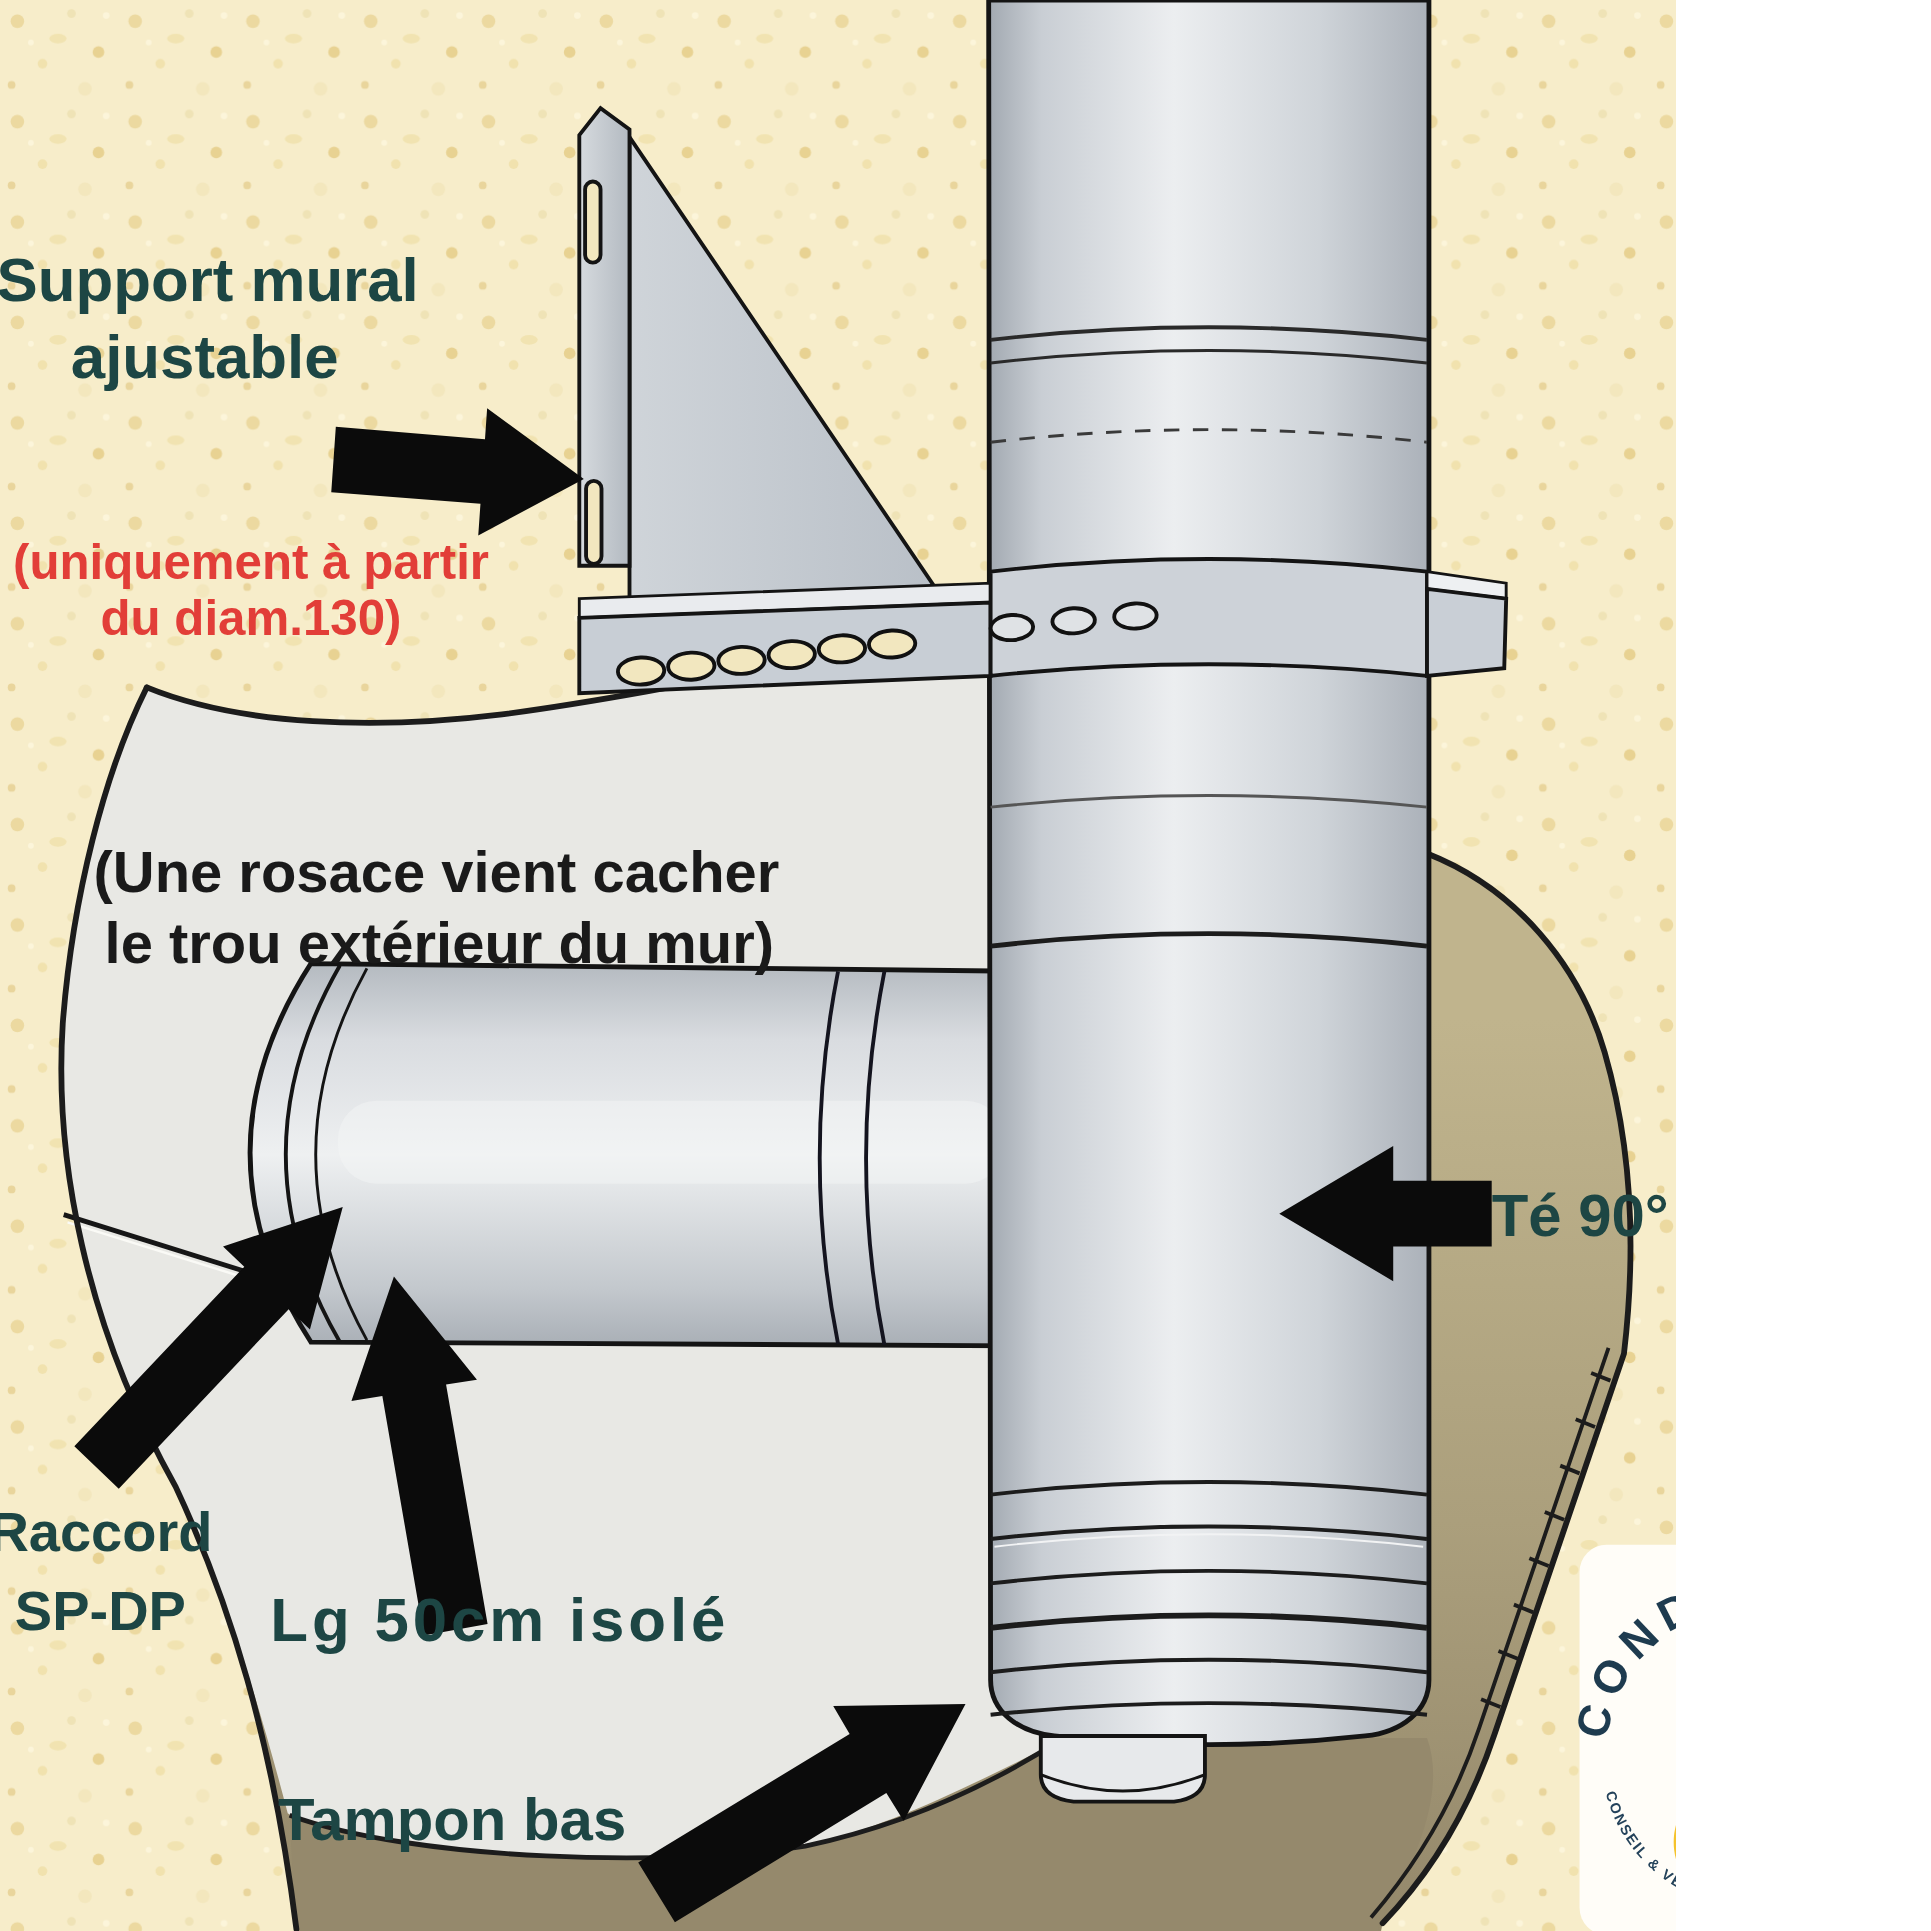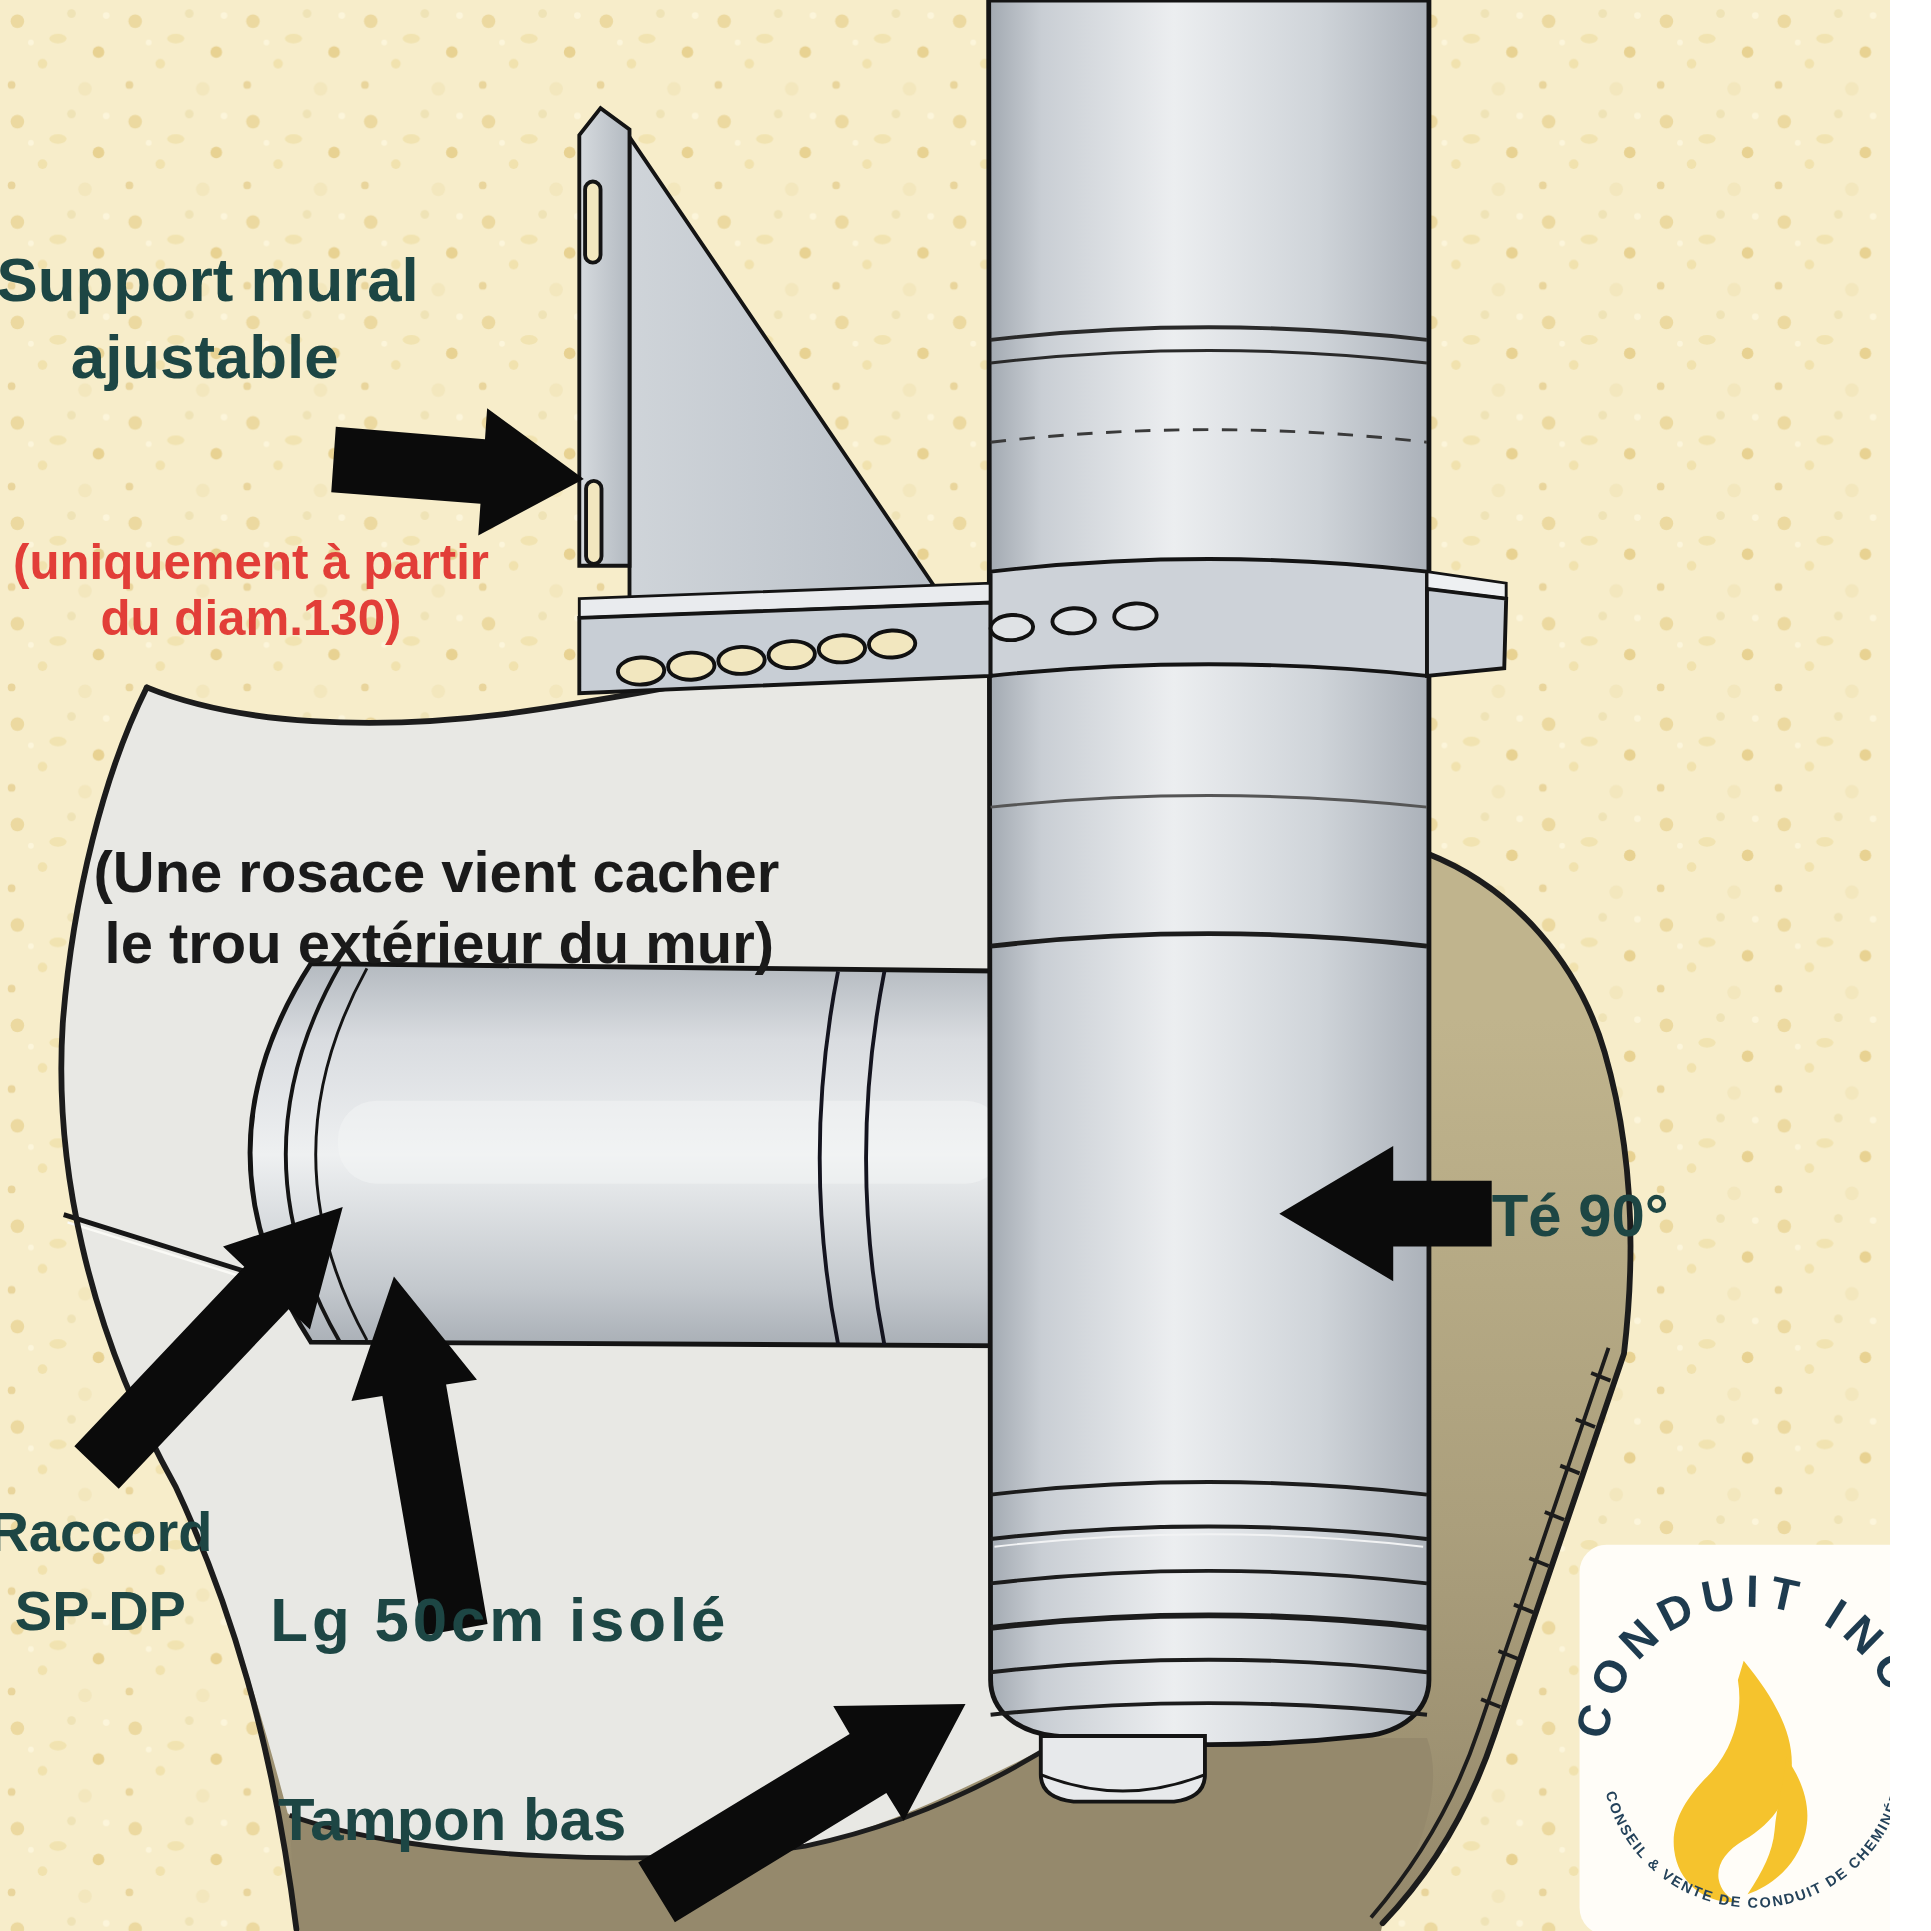--- a/index.html
+++ b/index.html
@@ -1,17 +1,17 @@
 <!DOCTYPE html>
 <html><head>
 <meta charset="utf-8">
 <style>
   html,body{margin:0;padding:0;background:#fff;}
   .stage{
-    position:relative;width:1890px;height:1931px;overflow:hidden;
+    position:relative;width:1676px;height:1931px;overflow:hidden;
     font-family:"Liberation Sans", sans-serif;
   }
   svg{display:block;}
   text{font-family:"Liberation Sans", sans-serif;}
   .lbl-teal{fill:#1d4644;font-weight:700;}
   .lbl-red{fill:#e23e38;font-weight:700;}
   .lbl-black{fill:#1a1a1a;font-weight:700;}
   .logo-arc{fill:#1e3b4f;font-weight:700;letter-spacing:9px;}
   .logo-tag{fill:#24425a;font-weight:700;letter-spacing:2px;}
 </style>

